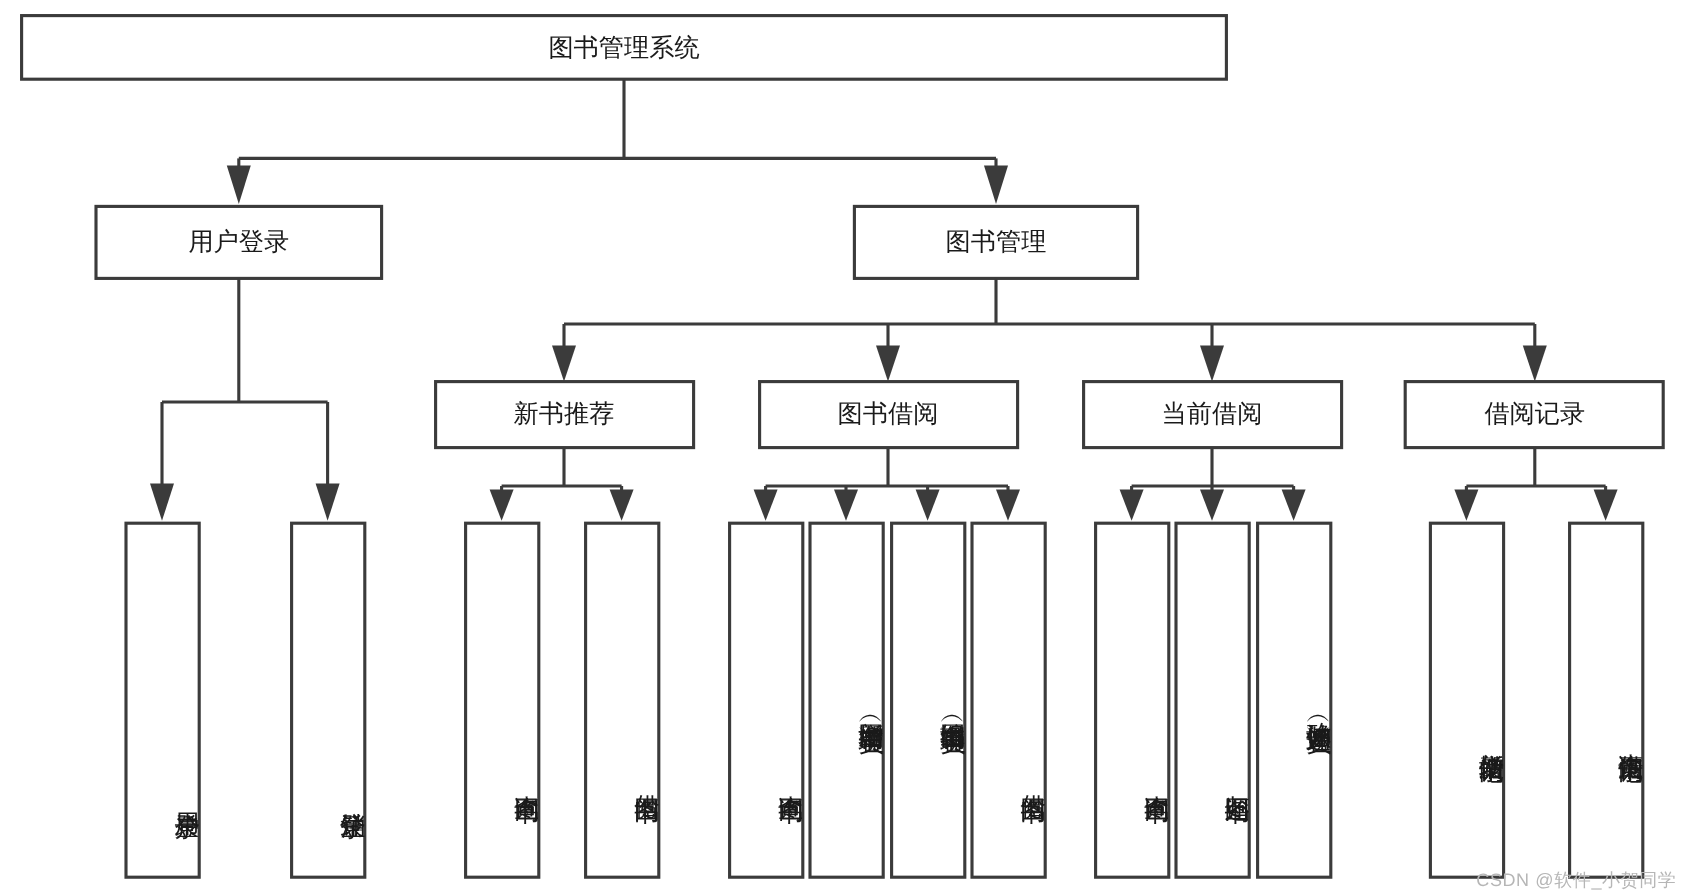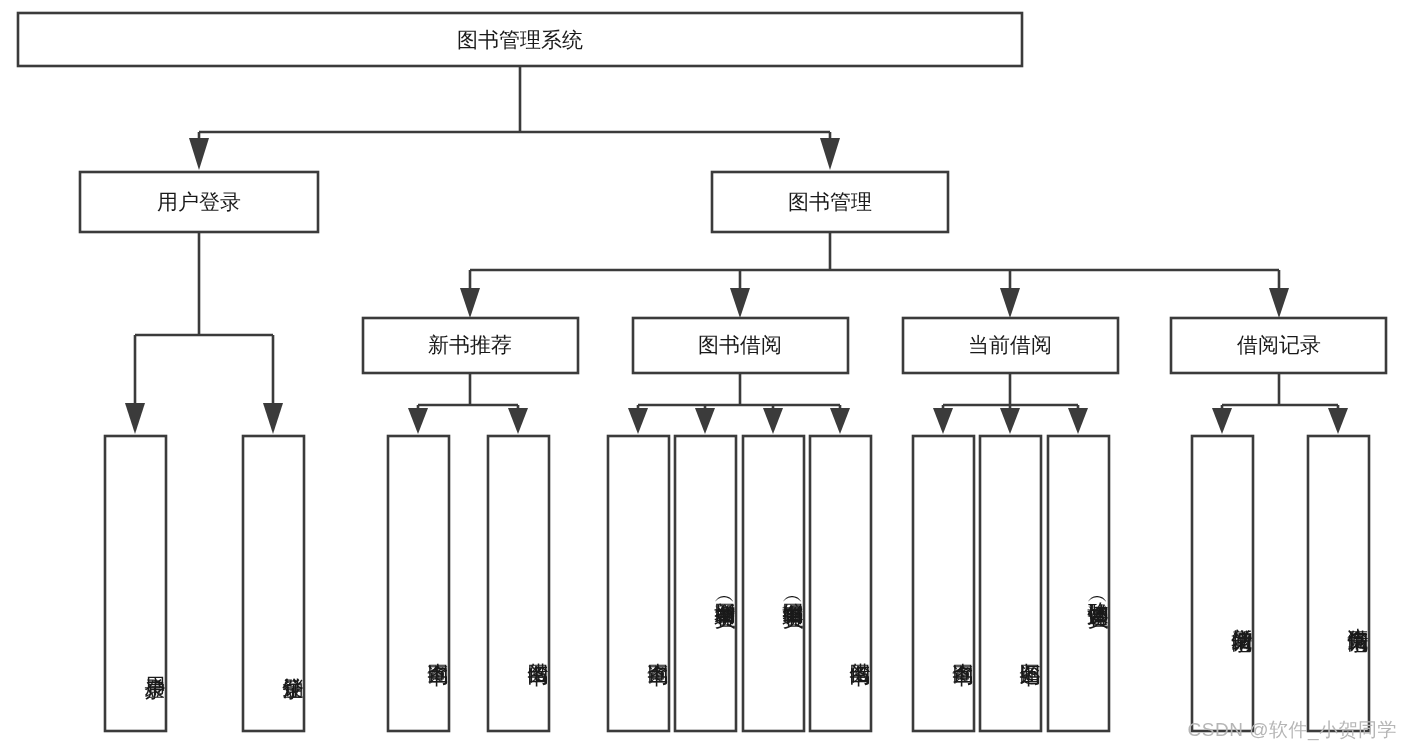--- a/index.html
+++ b/index.html
@@ -65,21 +65,21 @@
     justify-content: center;
     text-align: left;
     pointer-events: none;
     overflow: hidden;
   }
   .watermark {
     position: absolute;
     right: 8px;
     bottom: 4px;
     font-family: "Liberation Sans", "DejaVu Sans", sans-serif;
-    font-size: 19px;
+    font-size: 15px;
     color: #b6b6b6;
     letter-spacing: 0.5px;
     white-space: nowrap;
     user-select: none;
   }
 </style>
 </head>
 <body>
 
 <div id="diagram-root">

